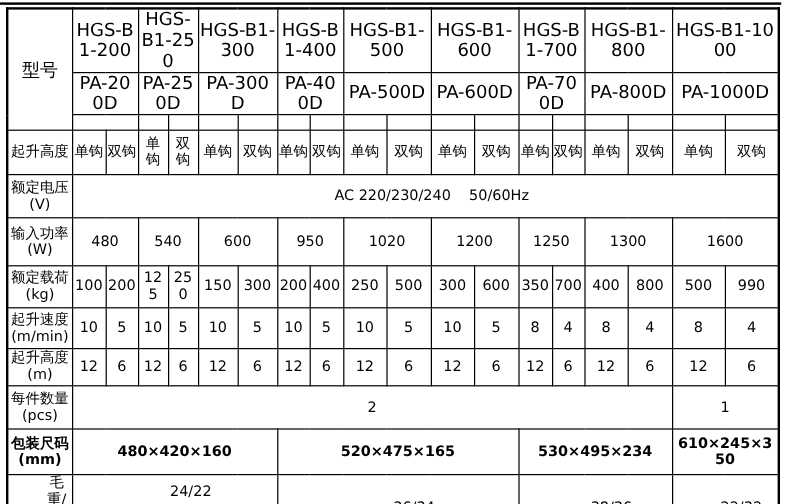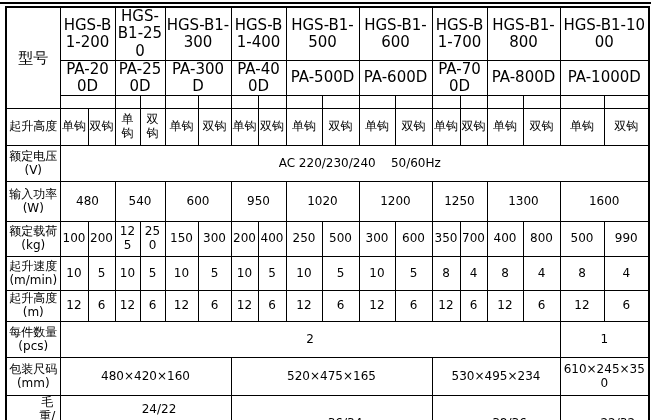--- a/index.html
+++ b/index.html
@@ -26,21 +26,21 @@
   .r-pa td{height:24px;font-size:15px;}
   .r-spacer td{height:12px;}
   .r-method td{height:36px;}
   .r-volt td{height:35px;}
   .volt-val{white-space:pre;padding-left:12px;}
   .r-power td{height:39px;}
   .r-load td{height:34px;}
   .r-speed td{height:33px;margin-left:12px;}
   .r-height td{height:30px;margin-top:41px;}
   .r-qty td{height:35px;}
-  .r-pack td{height:37px;}
+  .r-pack td{height:37px;font-weight:bold;}
   .r-wa td{height:20px;padding-left:28px;}
   .r-wb td{height:19px;}
 </style>
 </head>
 <body>
 
 <div class="top-rule"></div>
 
 <table class="spec">
   <colgroup>

